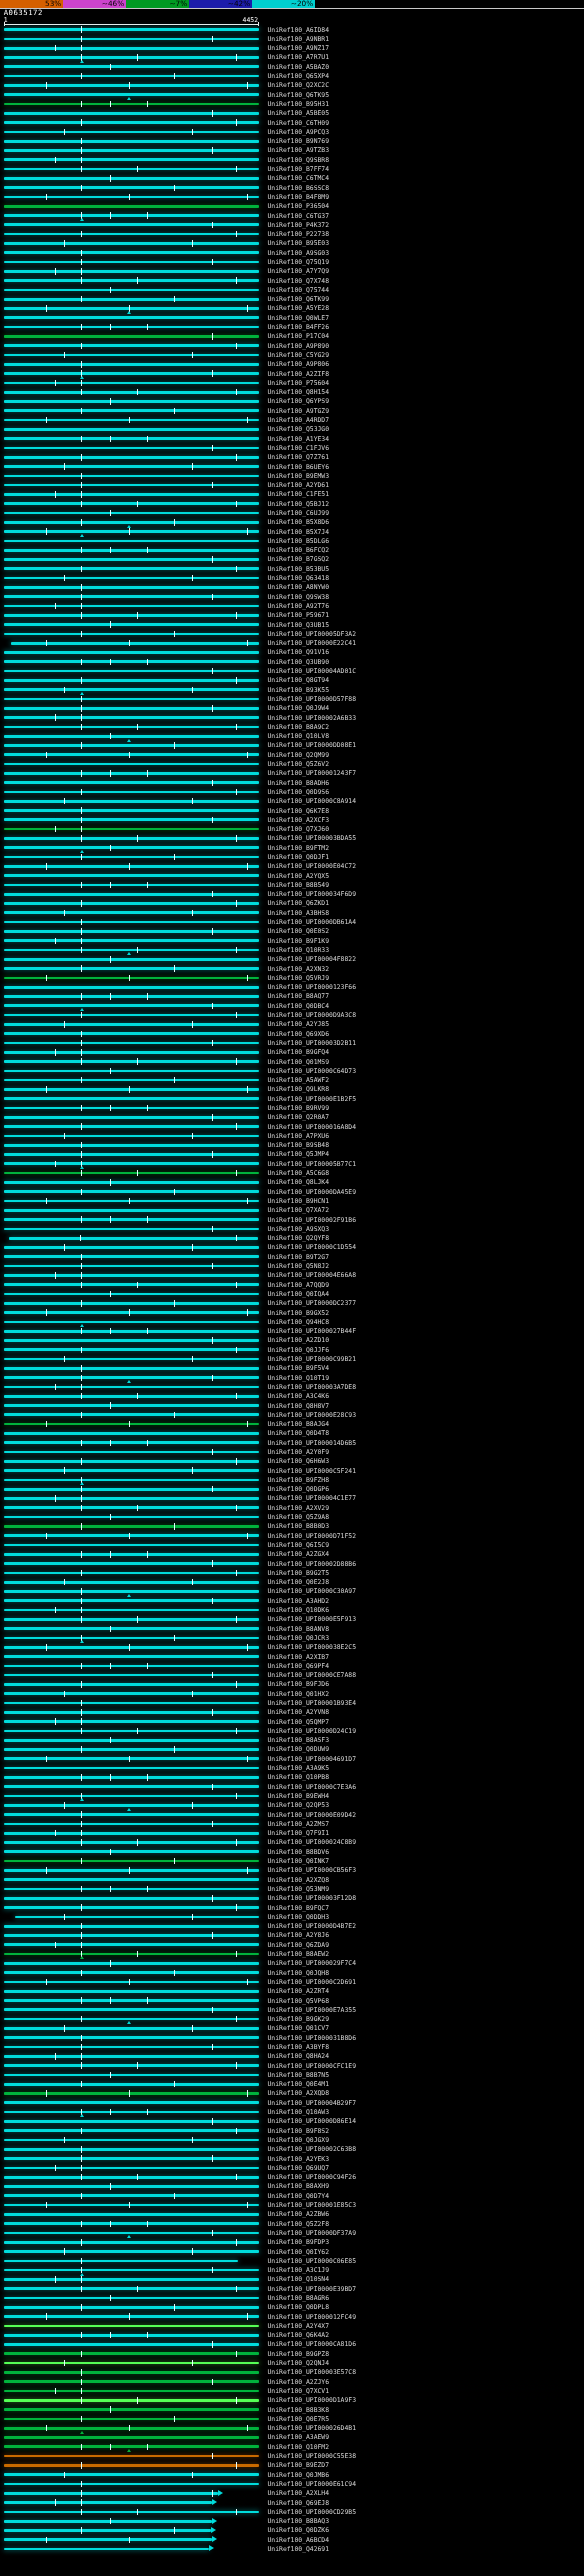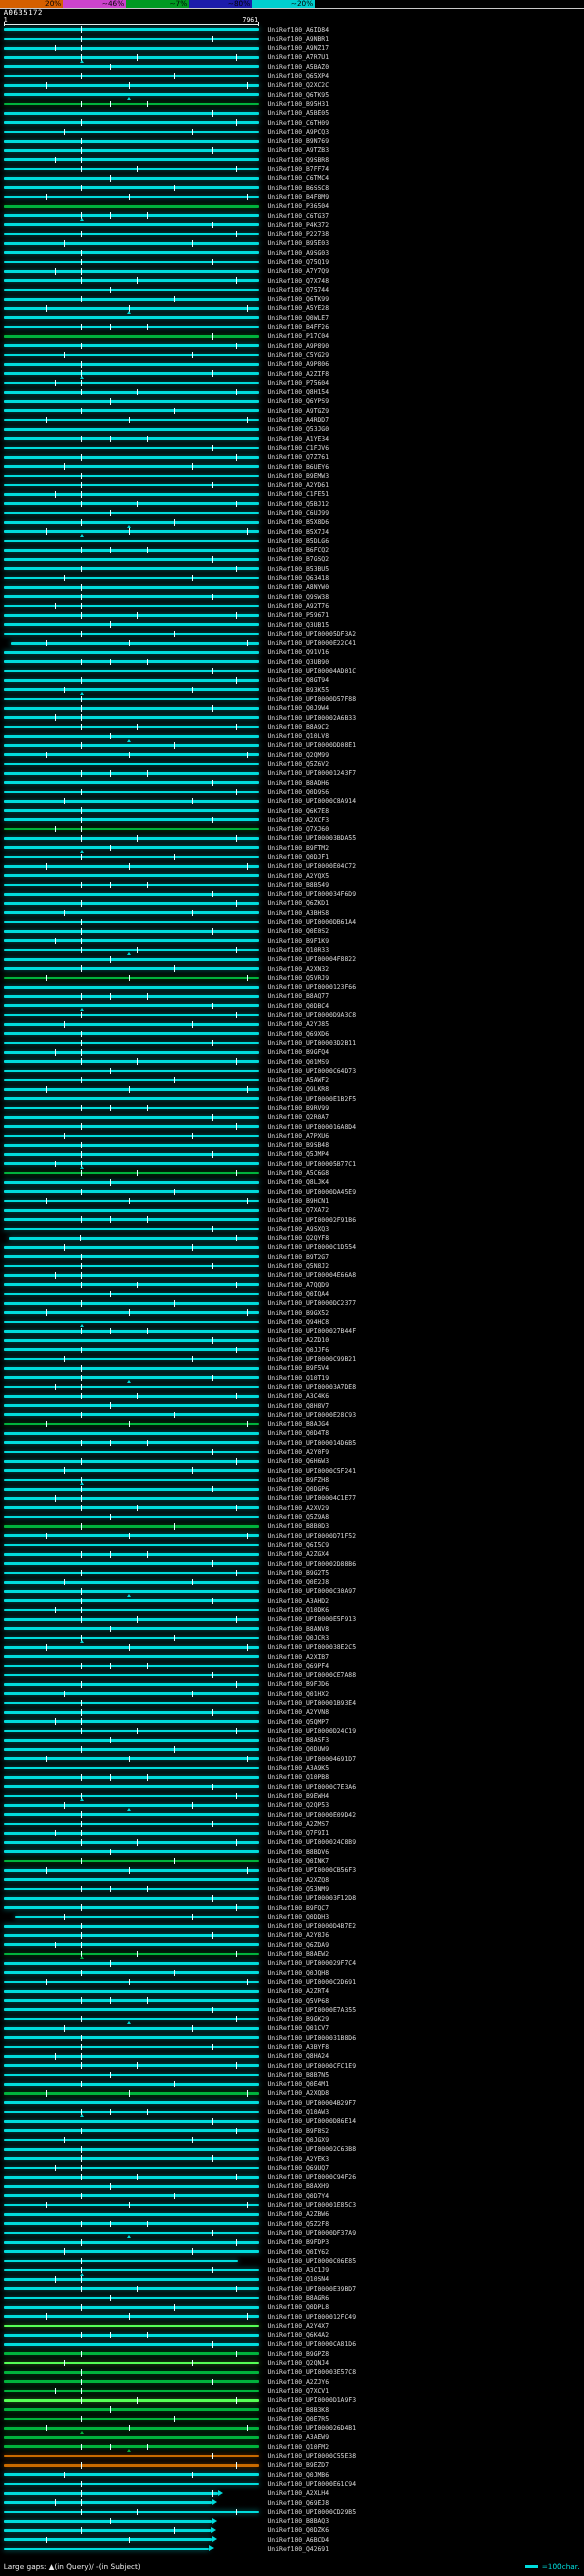--- a/index.html
+++ b/index.html
@@ -39,43 +39,43 @@
             font-family:"DejaVu Sans","Liberation Sans",sans-serif;}
   .lg-dash{width:12.8px;height:2.7px;background:#00dcdc;display:inline-block;}
 </style>
 </head>
 <body>
 
 <div class="screen">
 
   <div class="key" id="key">
       <div class="seg" style="background: rgb(212, 95, 0);">
-        <span class="seg-label">20%</span>
+        <span class="seg-label">53%</span>
       </div>
       <div class="seg" style="background: rgb(204, 68, 204);">
         <span class="seg-label">~46%</span>
       </div>
       <div class="seg" style="background: rgb(0, 154, 34);">
         <span class="seg-label">~7%</span>
       </div>
       <div class="seg" style="background: rgb(28, 28, 170);">
-        <span class="seg-label">~80%</span>
+        <span class="seg-label">~42%</span>
       </div>
       <div class="seg" style="background: rgb(0, 207, 207);">
         <span class="seg-label">~20%</span>
       </div>
     </div>
 
   <div class="queryrow">
     <span class="qid">A0635172</span>
   </div>
 
   <div class="ruler">
     <span class="rstart">1</span>
-    <span class="rend">7961</span>
+    <span class="rend">4452</span>
     <div class="rline"></div>
   </div>
 
   <div id="rows">
       <div class="row">
         <div class="barzone">
           <div class="bar" style="left: 3.7px; width: 255px; background: rgb(0, 220, 220); box-shadow: rgba(0, 220, 220, 0.333) 0px 0px 5.5px 0.9px;">
             <span class="tick" style="left: 77px;"></span>
           </div>
         </div>
@@ -2480,22 +2480,15 @@
       <div class="row">
         <div class="barzone">
           <div class="bar" style="left: 3.7px; width: 205px; background: rgb(0, 220, 220); box-shadow: rgba(0, 220, 220, 0.333) 0px 0px 5.5px 0.9px;">
             <span class="ah" style="border-left-color: rgb(0, 220, 220);"></span>
           </div>
         </div>
         <div class="lbl">UniRef100_Q42691</div>
       </div>
     </div>
 
-  <div class="legend">
-    <span class="lg-left">Large gaps: ▲(in Query)/ -(in Subject)</span>
-    <span class="lg-right">
-      <span class="lg-dash"></span>
-      <span>=100char.</span>
-    </span>
-  </div>
 
 </div>
 
 
 </body></html>

